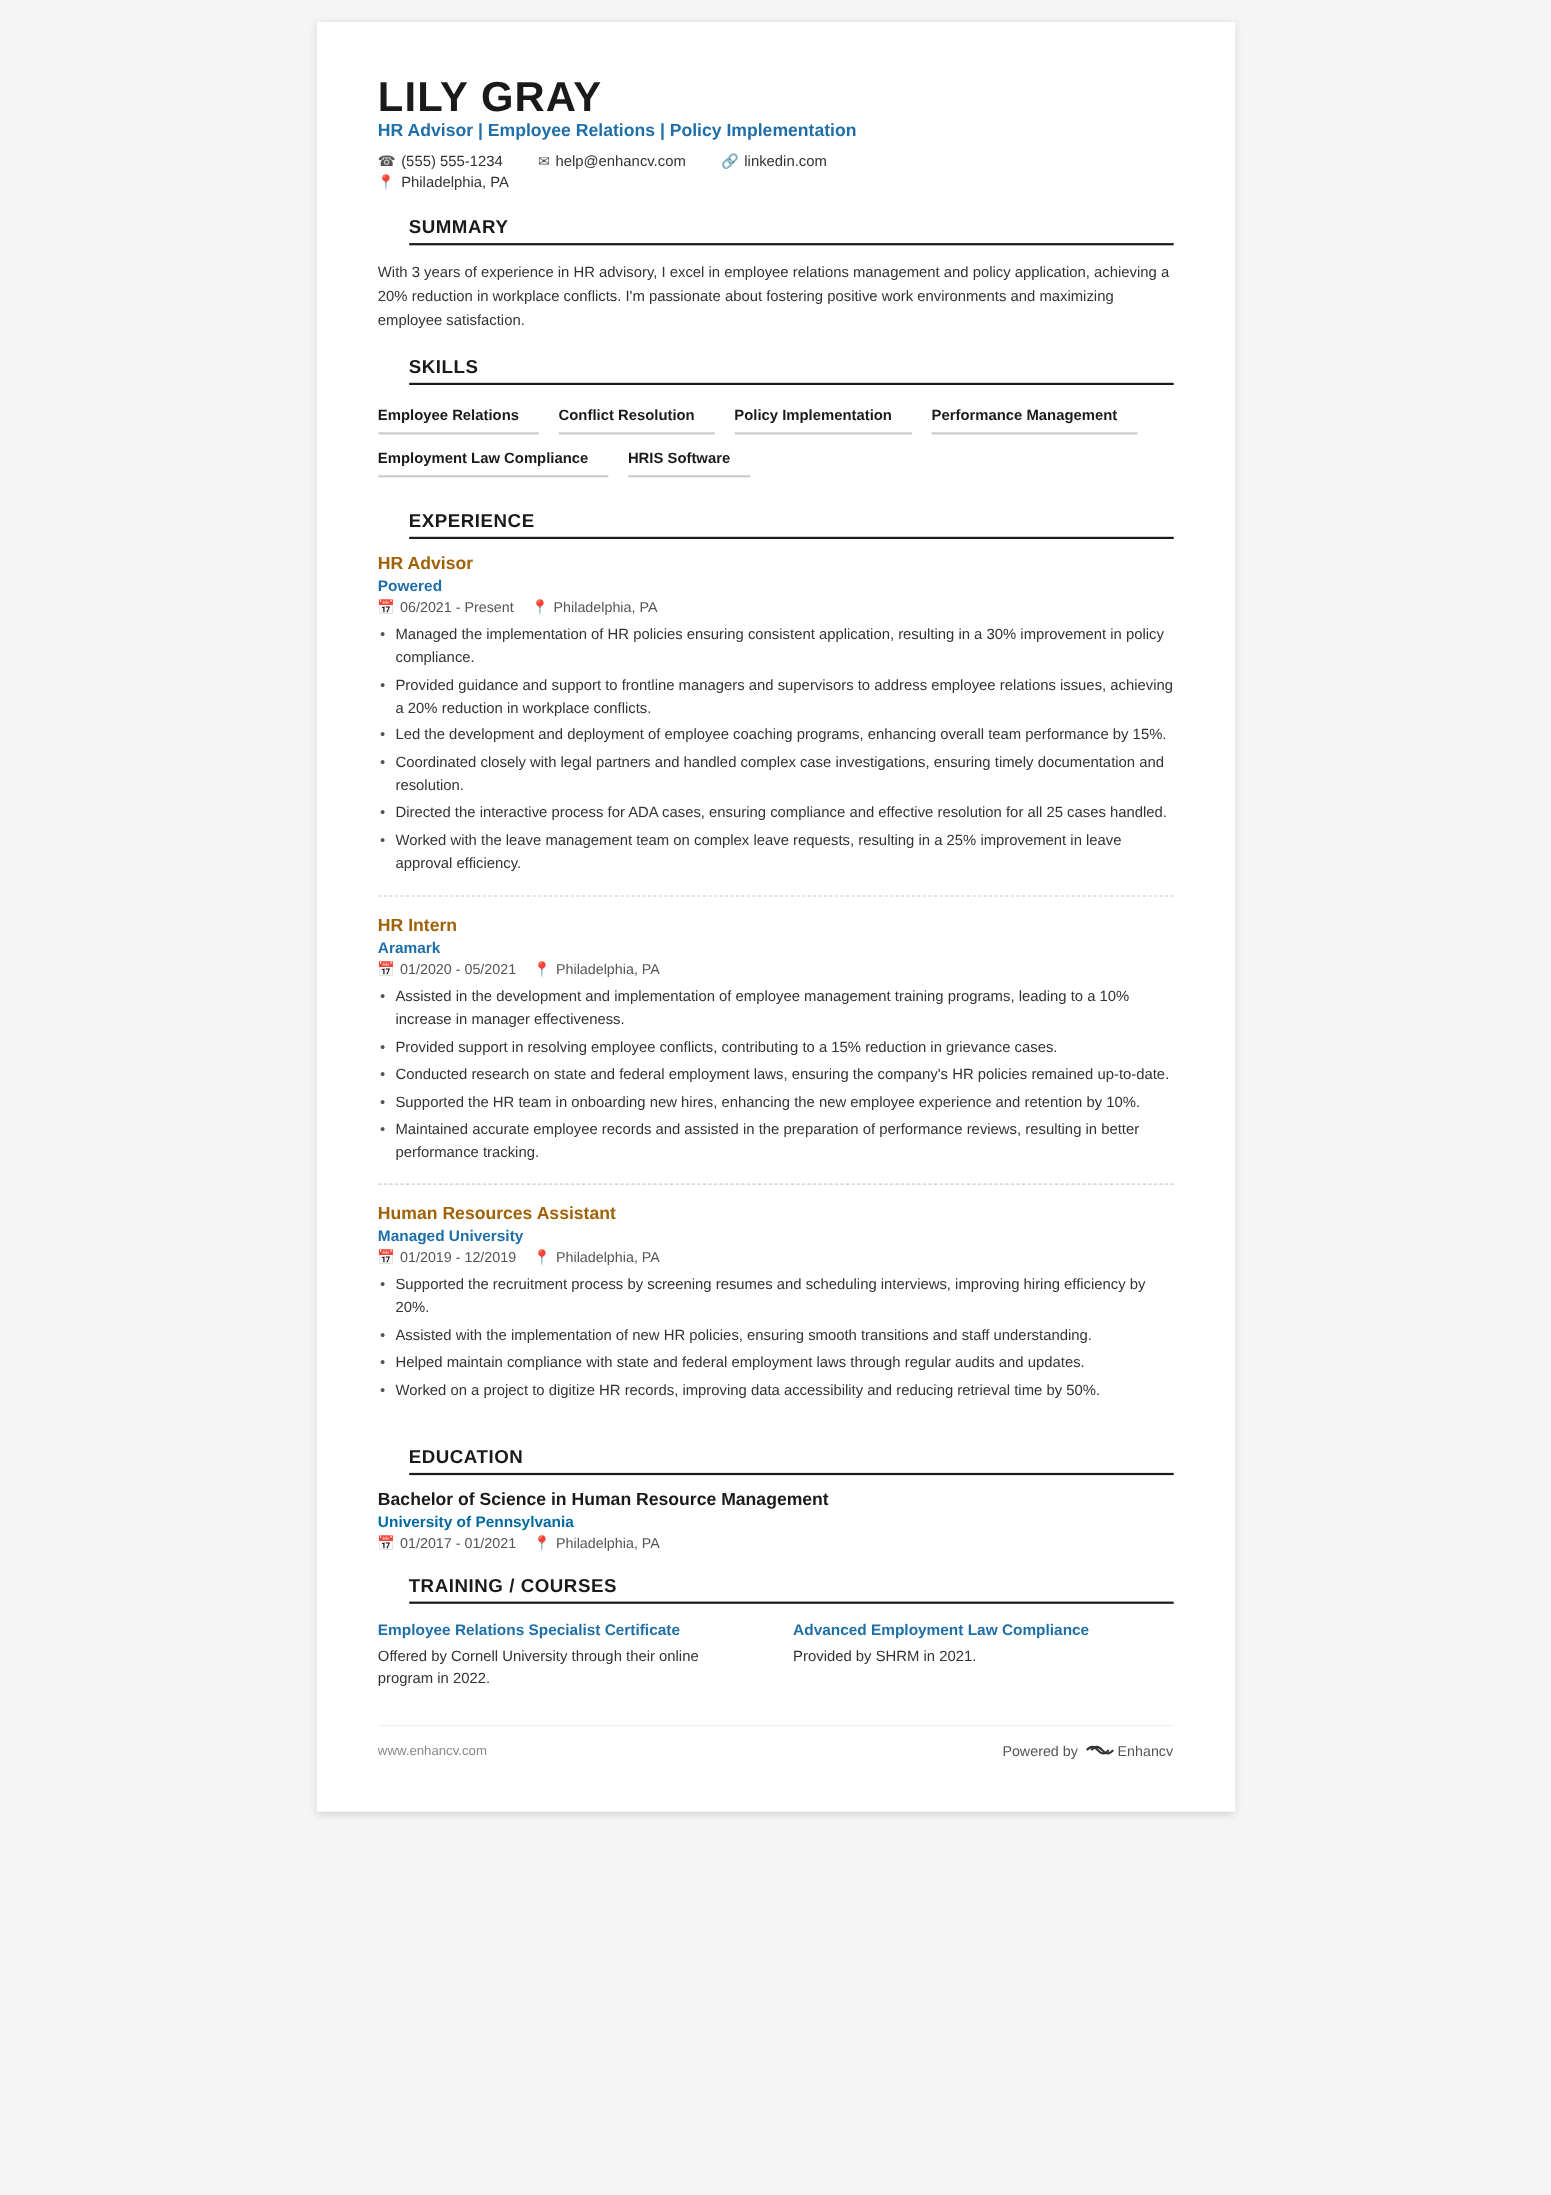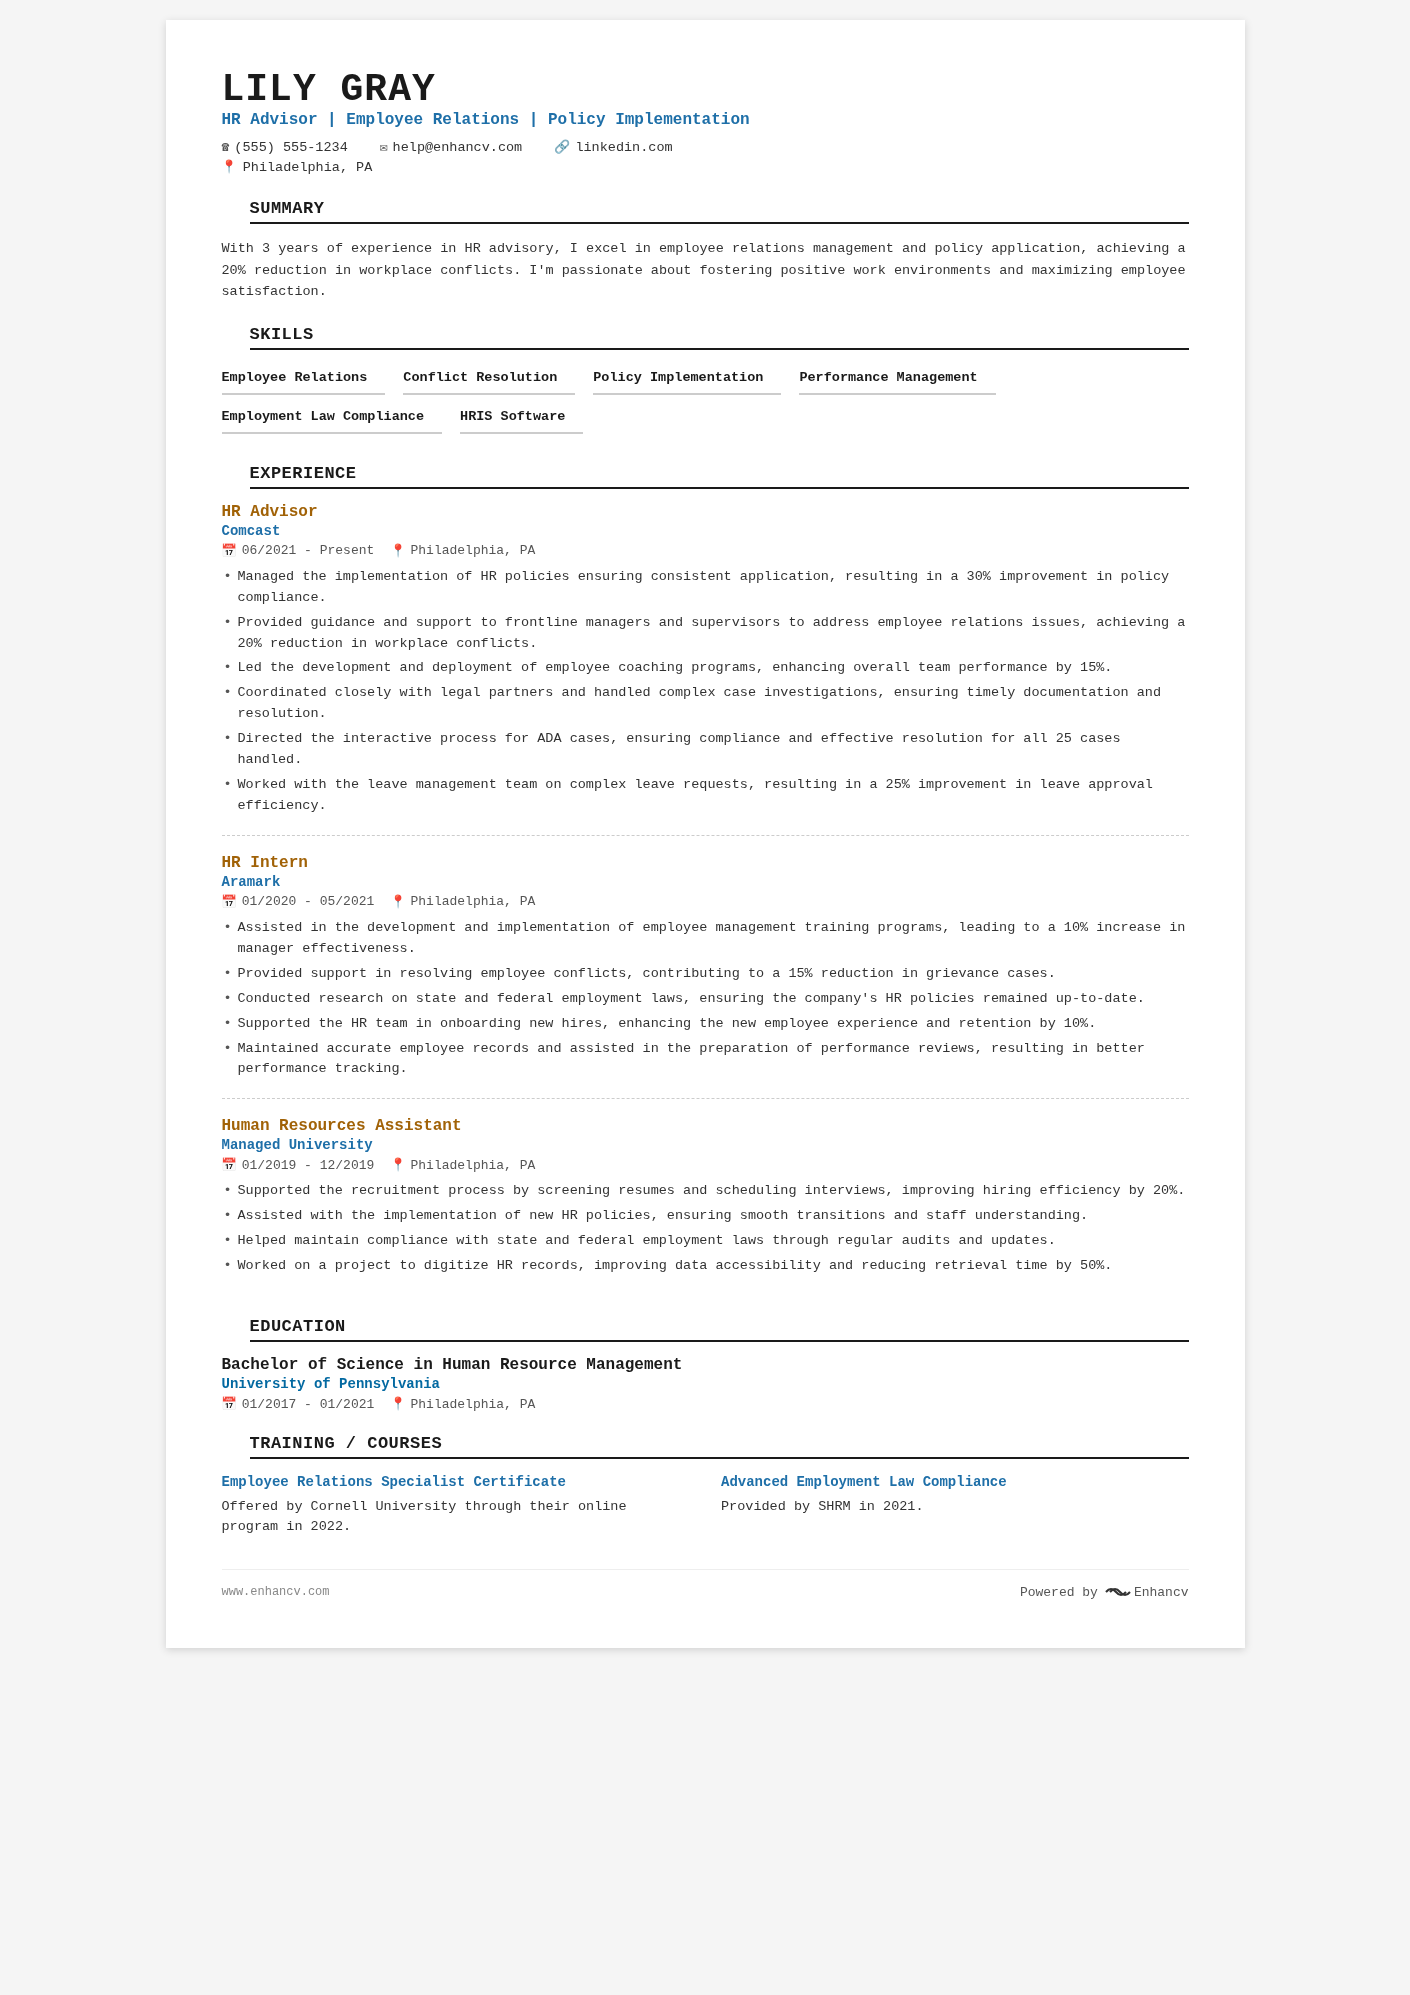--- a/index.html
+++ b/index.html
@@ -5,24 +5,23 @@
     * { margin: 0; padding: 0; box-sizing: border-box; }
     body {
       font-family: 'Arial', sans-serif;
       background: #f5f5f5;
       display: flex;
       justify-content: center;
       padding: 20px;
     }
     .resume-container {
       background: #ffffff;
-      width: 1079px;
+      width: 835px;
       padding: 48px 56px;
       box-shadow: 0 2px 8px rgba(0,0,0,0.15);
-      font-family: Liberation Mono, monospace;
     }
 
     
     .header { margin-bottom: 24px; }
     .name {
       font-size: 38px;
       font-weight: 900;
       color: #1a1a1a;
       letter-spacing: 1px;
       text-transform: uppercase;
@@ -254,21 +253,21 @@
         <div class="skill-item">Employment Law Compliance</div>
         <div class="skill-item">HRIS Software</div>
       </div>
   </div>
 
   <div class="section">
     <div class="section-title">EXPERIENCE</div>
     <div id="jobs-container">
         <div class="job-block">
     <div class="job-title">HR Advisor</div>
-    <div class="company-name">Comcast</div>
+    <div class="company-name">Powered</div>
     <div class="job-meta">
       <div class="job-meta-item">
         <span>📅</span>
         <span>06/2021 - Present</span>
       </div>
       <div class="job-meta-item">
         <span>📍</span>
         <span>Philadelphia, PA</span>
       </div>
     </div>

